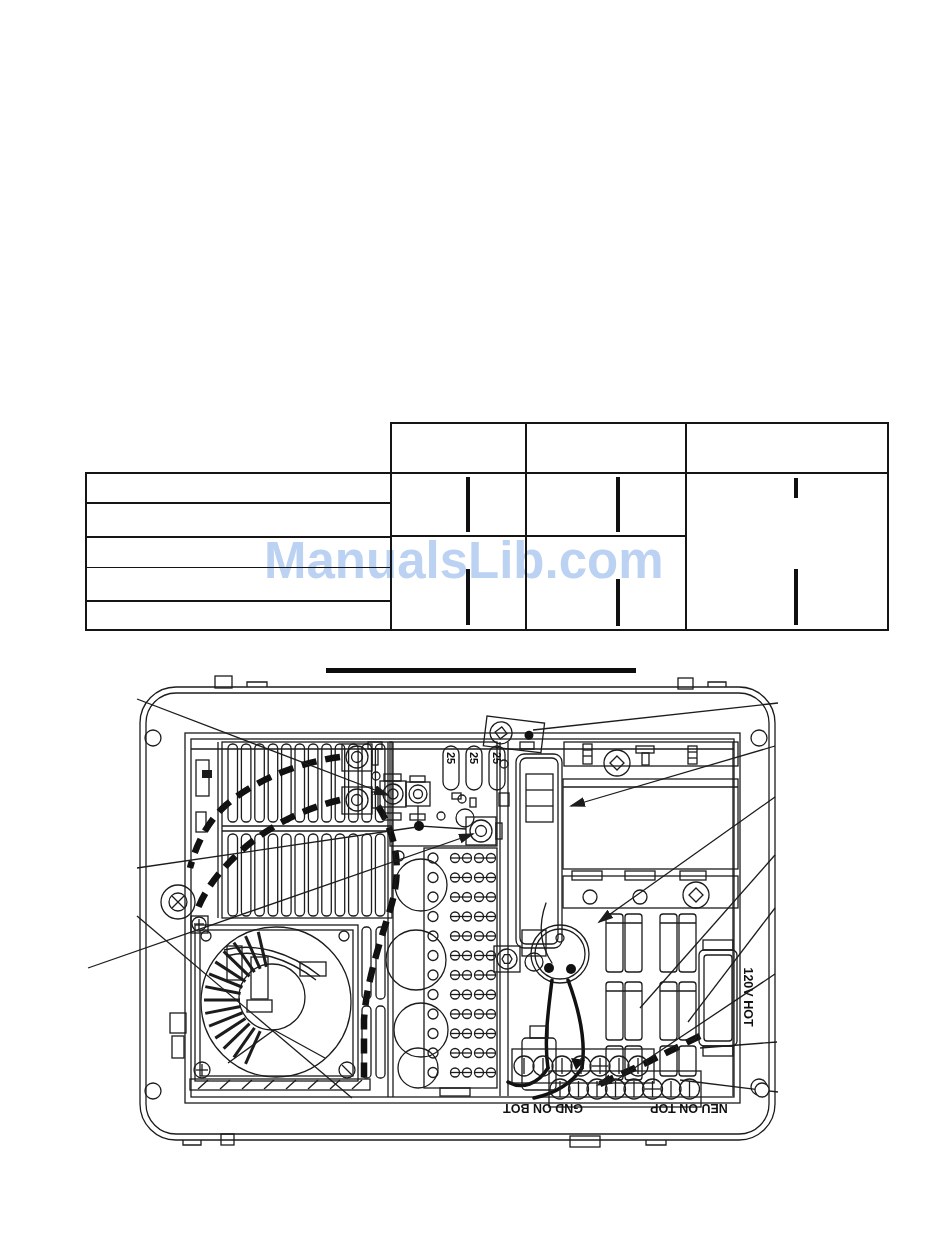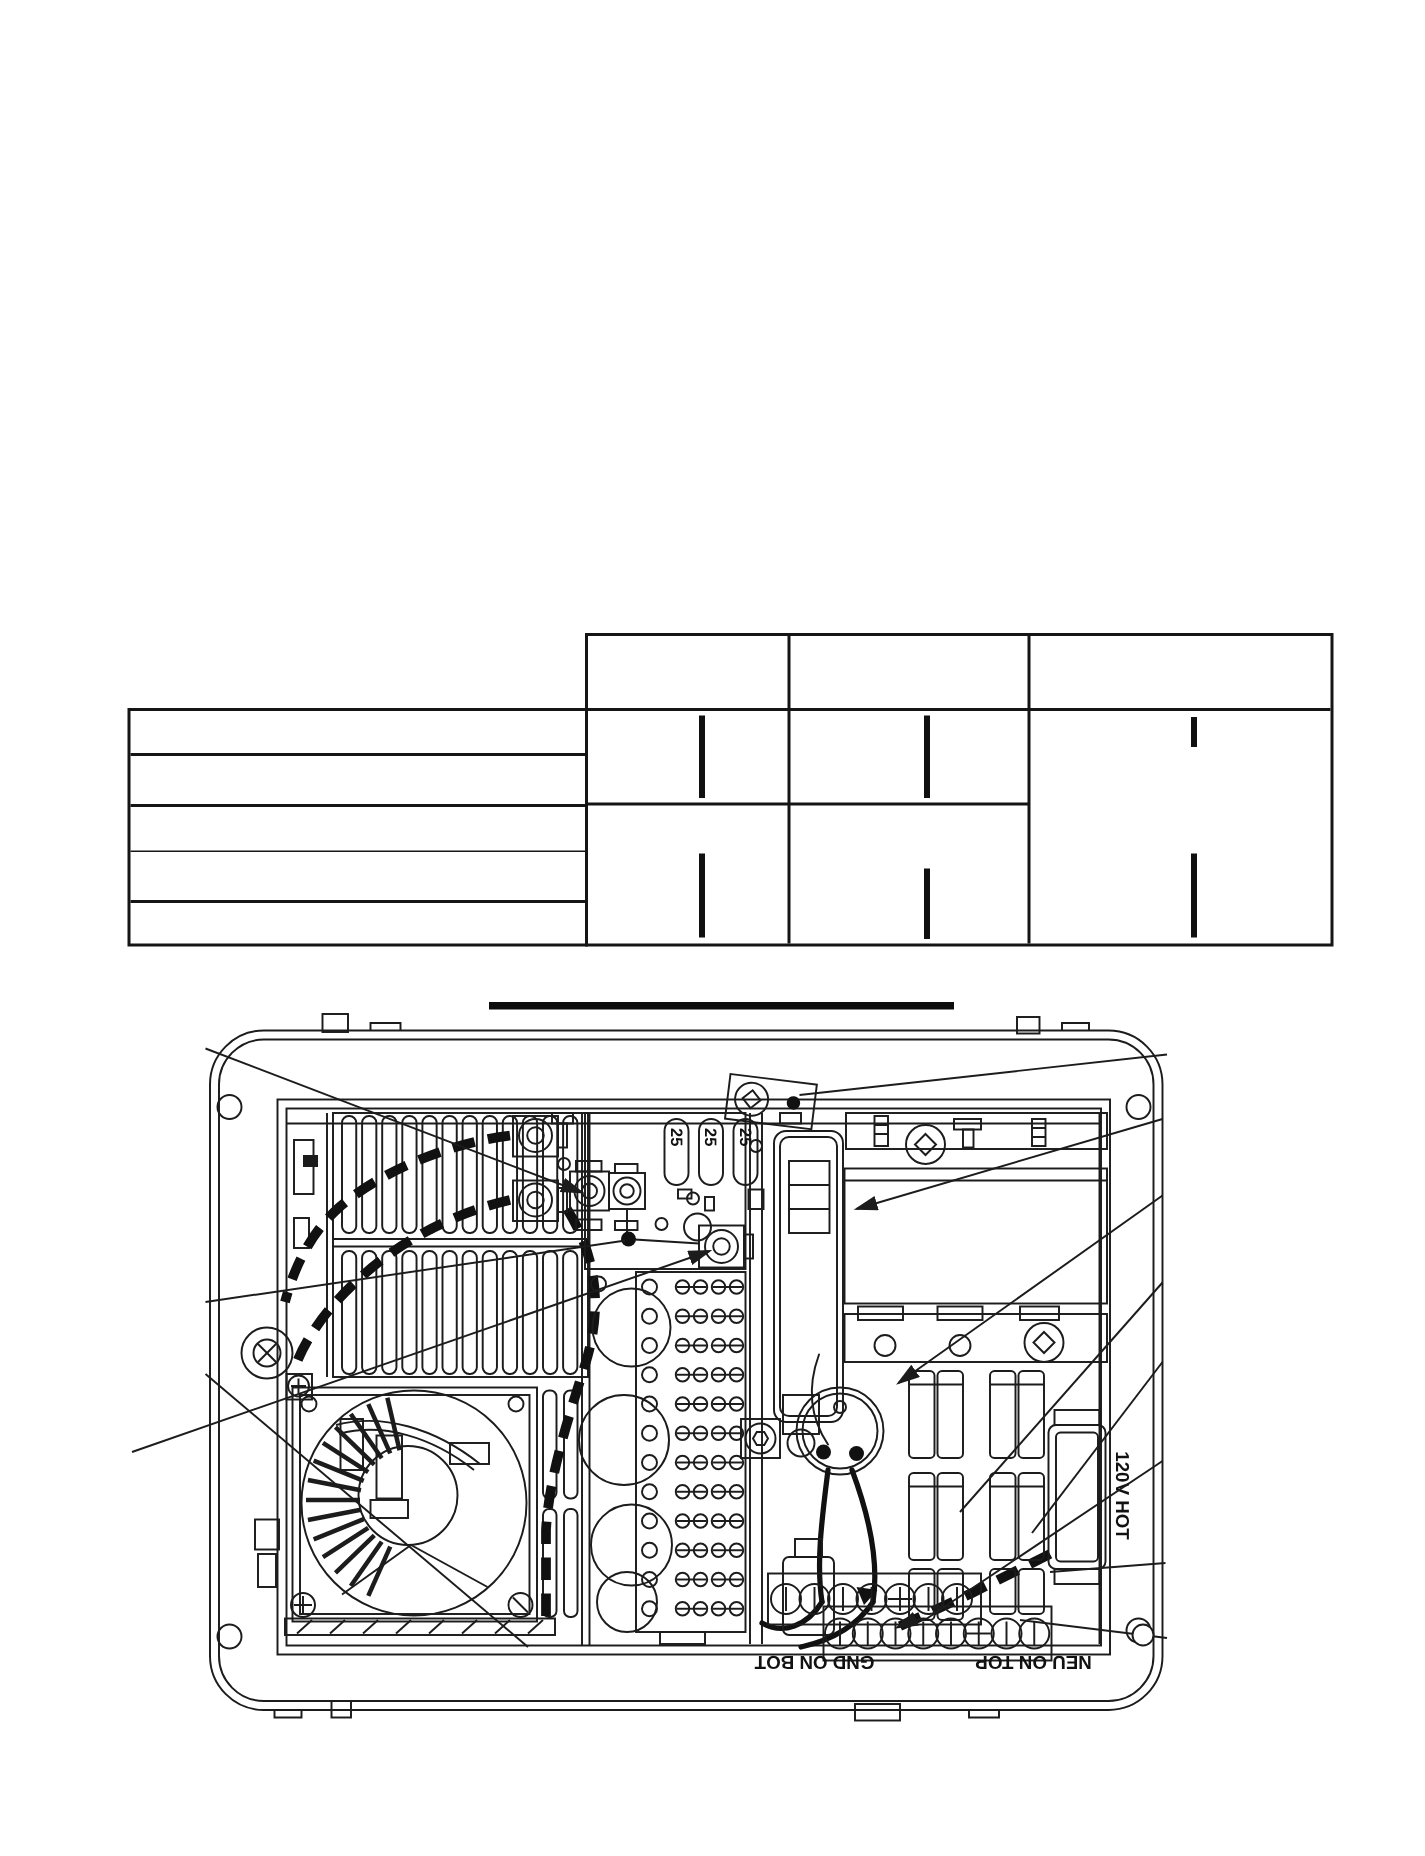--- a/index.html
+++ b/index.html
@@ -13,20 +13,21 @@
   .underline{position:absolute;left:326px;top:668px;width:310px;height:5px;background:#0d0d0d;z-index:2;}
   svg.diagram{position:absolute;left:0;top:0;z-index:3;}
   svg .s{stroke:#1c1c1c;fill:none;stroke-width:1.3;}
   svg text{font-family:"Liberation Sans", sans-serif;fill:#111;}
 </style>
 </head>
 <body>
 
 <div class="page">
 
+  <div class="watermark">ManualsLib.com</div>
 
   <div>
 
     <div class="tblock" style="left:390px;top:422px;width:499px;height:209px;"></div>
 
     <div class="ln" style="left:392px;top:472px;width:495px;height:2px;"></div>
 
     <div class="ln" style="left:525px;top:424px;width:2px;height:205px;"></div>
     <div class="ln" style="left:685px;top:424px;width:2px;height:205px;"></div>
 

